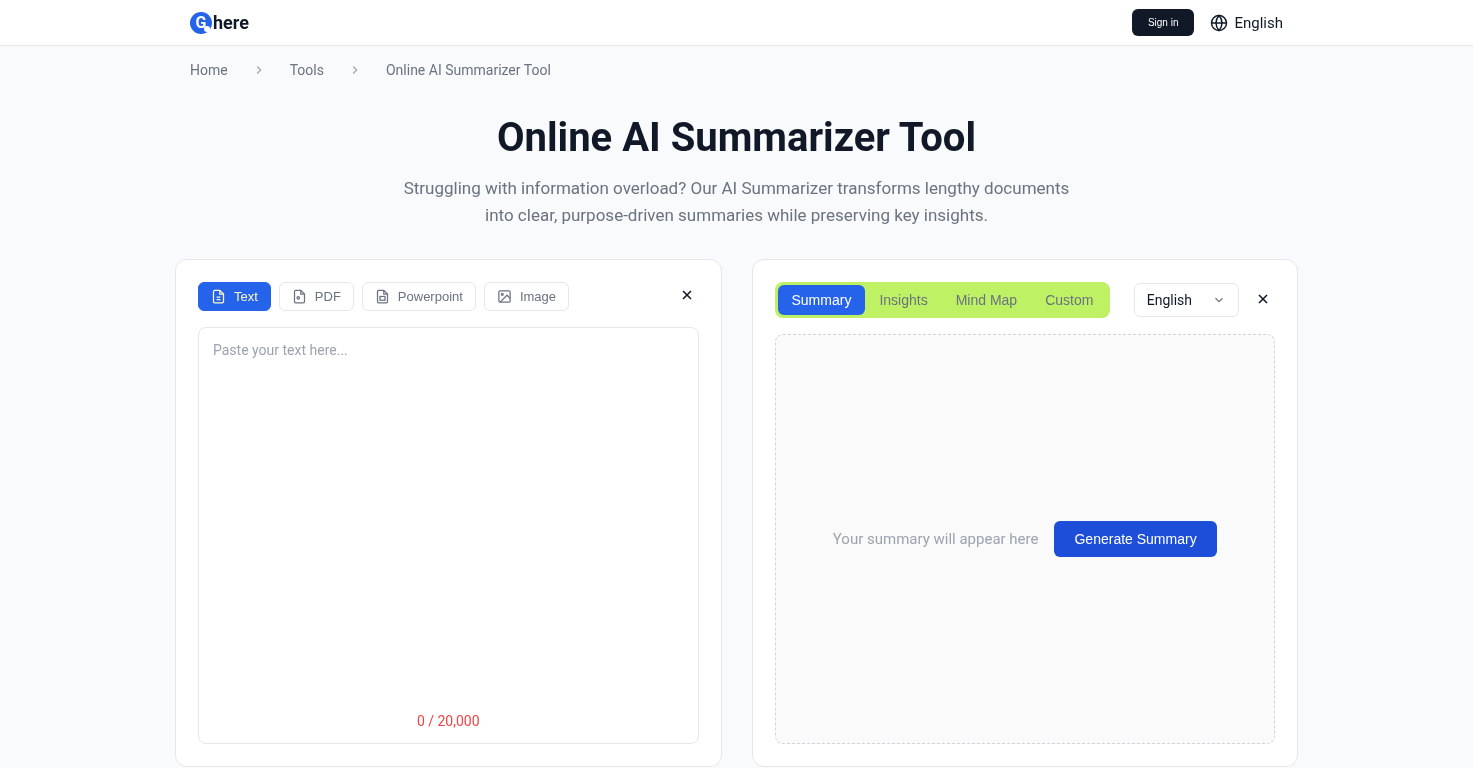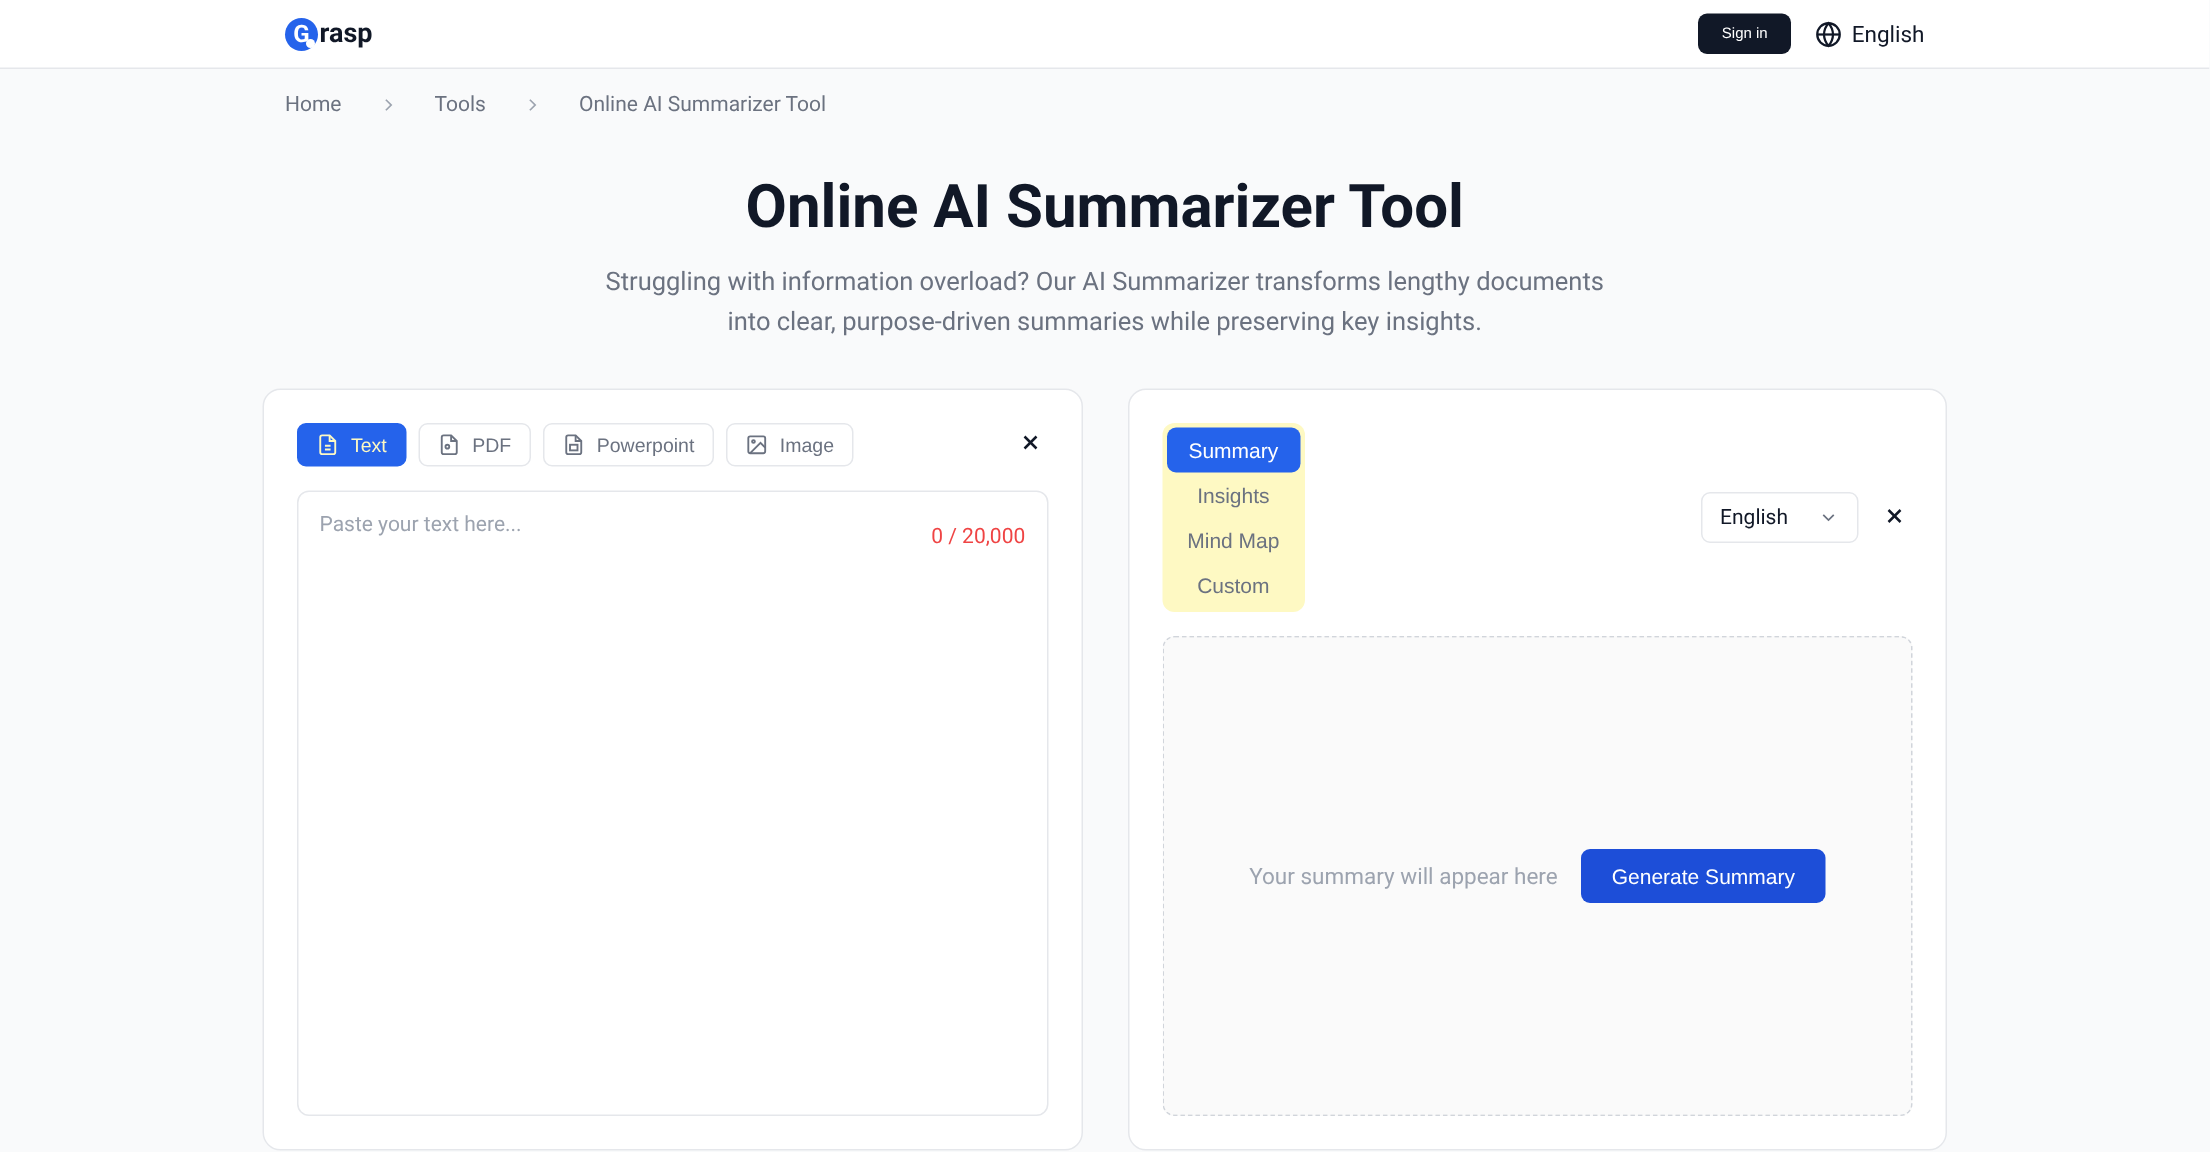--- a/index.html
+++ b/index.html
@@ -20,43 +20,43 @@
 .hero{text-align:center;margin-top:20px;margin-bottom:30px;}
 .hero h1{font-size:40px;font-weight:700;color:#111827;margin-bottom:14px;}
 .hero p{font-size:17px;color:#6b7280;max-width:680px;margin:12px auto;line-height:1.6;}
 .panels{display:flex;gap:30px;padding:0 175px 40px;}
 .panel{flex:1;background:#fff;border:1px solid #e5e7eb;border-radius:12px;padding:22px;display:flex;flex-direction:column;min-height:508px;}
 .panel-header{display:flex;align-items:center;justify-content:space-between;margin-bottom:16px;}
 .tabs{display:flex;gap:8px;}
 .tab{display:flex;align-items:center;gap:8px;padding:6px 12px;border:1px solid #e5e7eb;border-radius:6px;font-size:13px;color:#6b7280;cursor:pointer;background:#fff;}
 .tab.active{background:#2563eb;color:#fef9c3;border-color:#2563eb;}
 .tab svg{width:15px;height:15px;}
-.tabs2{display:flex;background:#fef9c3;border-radius:8px;padding:3px;flex-direction:column;}
+.tabs2{display:flex;background:#bef264;border-radius:8px;padding:3px;}
 .tab2{padding:7px 14px;border:none;background:transparent;font-size:14px;color:#6b7280;cursor:pointer;border-radius:6px;}
 .tab2.active{background:#2563eb;color:#fff;}
 .close-btn{background:none;border:none;cursor:pointer;padding:4px;color:#111827;}
 .close-btn svg{width:16px;height:16px;}
-.textarea-wrap{flex:1;position:relative;border:1px solid #e5e7eb;border-radius:8px;padding:14px;display:flex;flex-direction:row;}
+.textarea-wrap{flex:1;position:relative;border:1px solid #e5e7eb;border-radius:8px;padding:14px;display:flex;flex-direction:column;}
 .textarea{flex:1;border:none;resize:none;outline:none;font-size:14px;font-family:inherit;color:#374151;}
 .textarea::placeholder{color:#9ca3af;}
 .char-count{text-align:center;font-size:14px;color:#ef4444;margin-top:8px;}
 .panel-header-right{display:flex;align-items:center;gap:12px;}
 .lang-dropdown{display:flex;align-items:center;gap:20px;padding:8px 12px;border:1px solid #e5e7eb;border-radius:6px;font-size:14px;cursor:pointer;background:#fff;}
 .lang-dropdown svg{width:14px;height:14px;color:#6b7280;}
 .output-area{flex:1;border:1px dashed #d1d5db;border-radius:8px;display:flex;flex-direction:row;align-items:center;justify-content:center;gap:16px;background:#fafafa;}
 .output-placeholder{color:#9ca3af;font-size:15px;}
 .generate-btn{background:#1d4ed8;color:#fff;border:none;padding:10px 20px;border-radius:6px;font-size:14px;cursor:pointer;}
 </style>
 </head>
 <body>
 
 <div class="header">
   <div class="logo">
     <span class="logo-g">G</span>
-    <span class="logo-rest">rasp</span>
+    <span class="logo-rest">here</span>
   </div>
   <div class="header-right">
     <button class="signin-btn">Sign in</button>
     <div class="lang-select">
       <svg viewBox="0 0 24 24" fill="none" stroke="currentColor" stroke-width="2">
           <circle cx="12" cy="12" r="10"></circle>
           <line x1="2" y1="12" x2="22" y2="12"></line>
           <path d="M12 2a15.3 15.3 0 0 1 4 10 15.3 15.3 0 0 1-4 10 15.3 15.3 0 0 1-4-10 15.3 15.3 0 0 1 4-10z"></path>
         </svg>
       <span>English</span>

